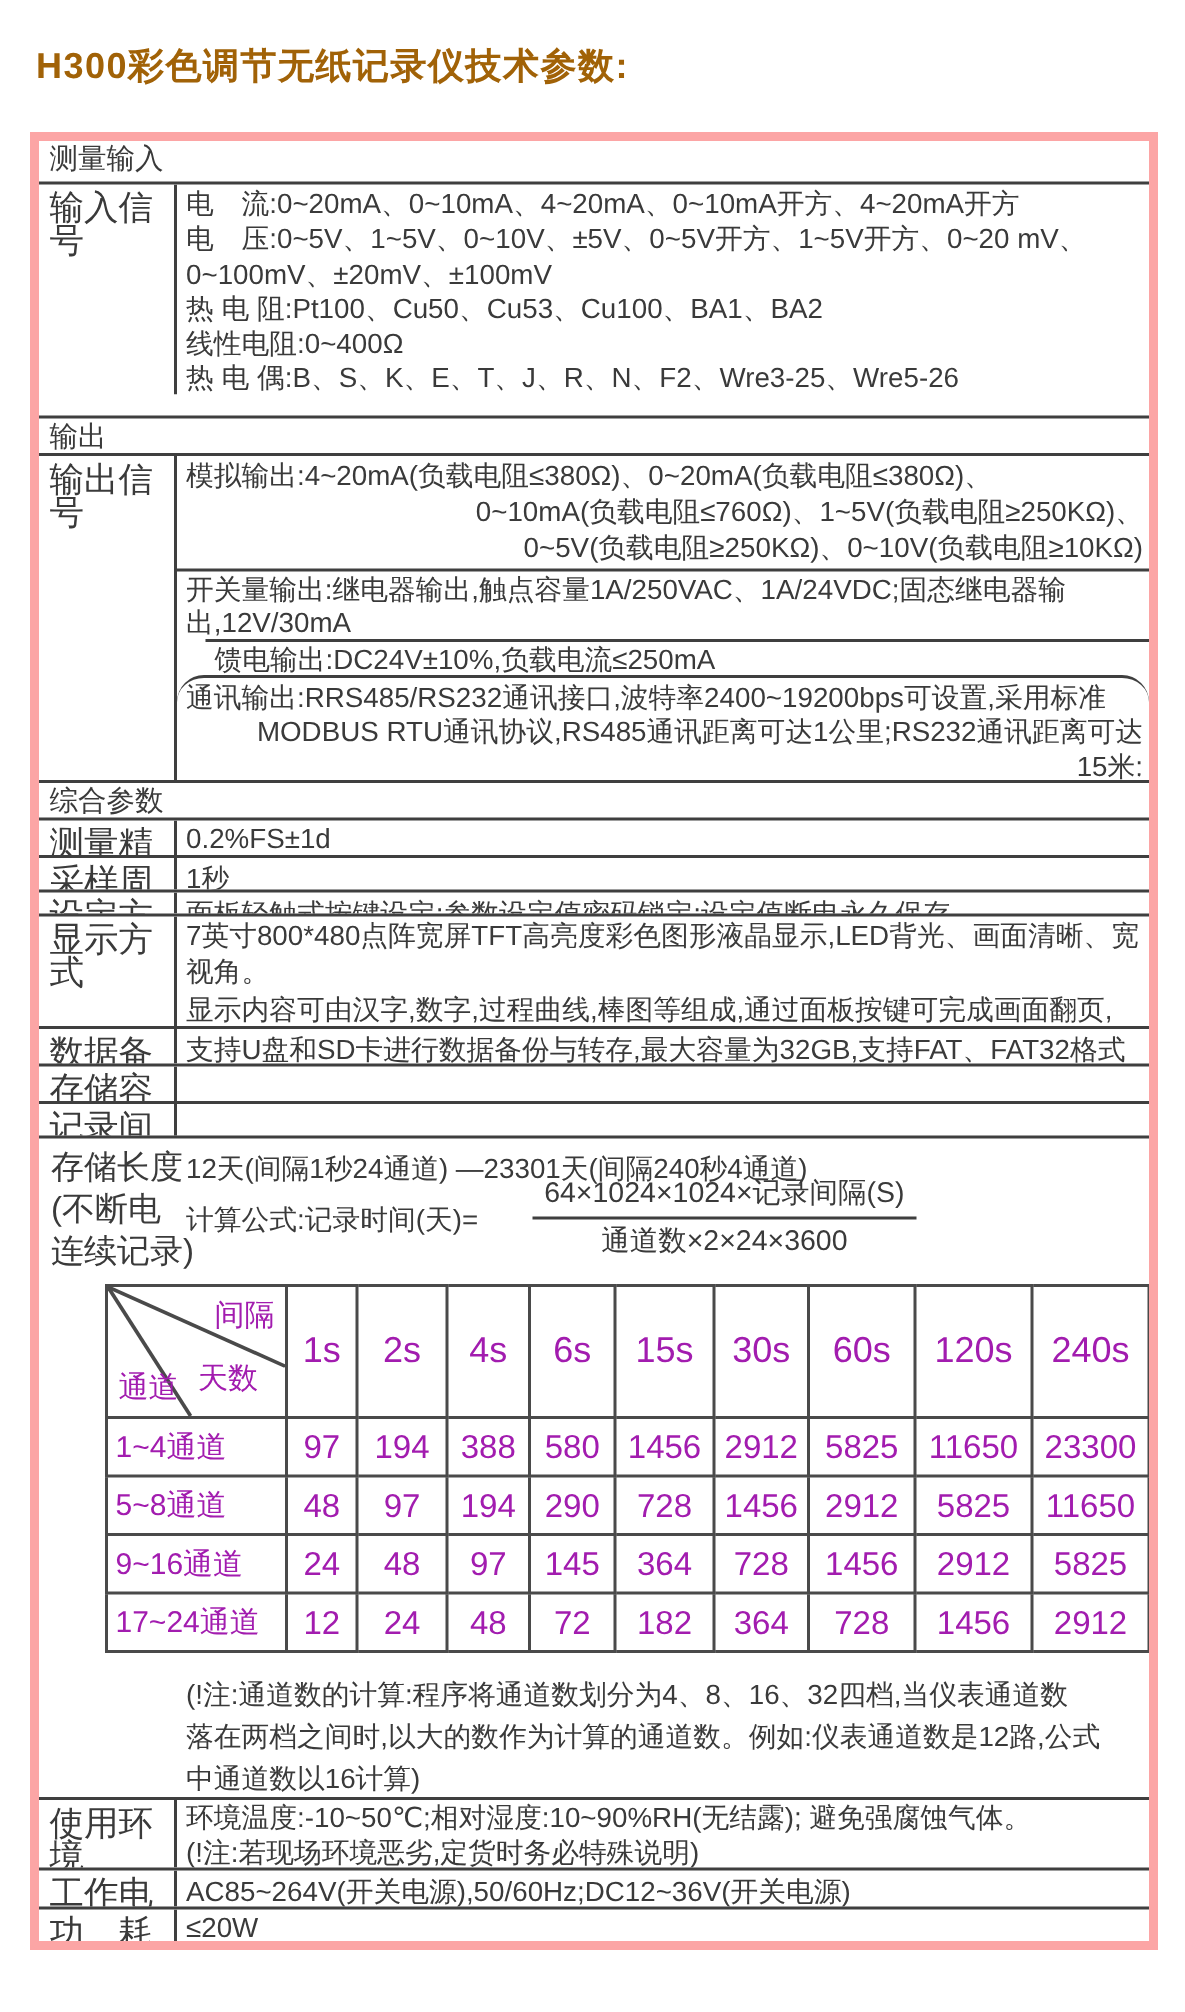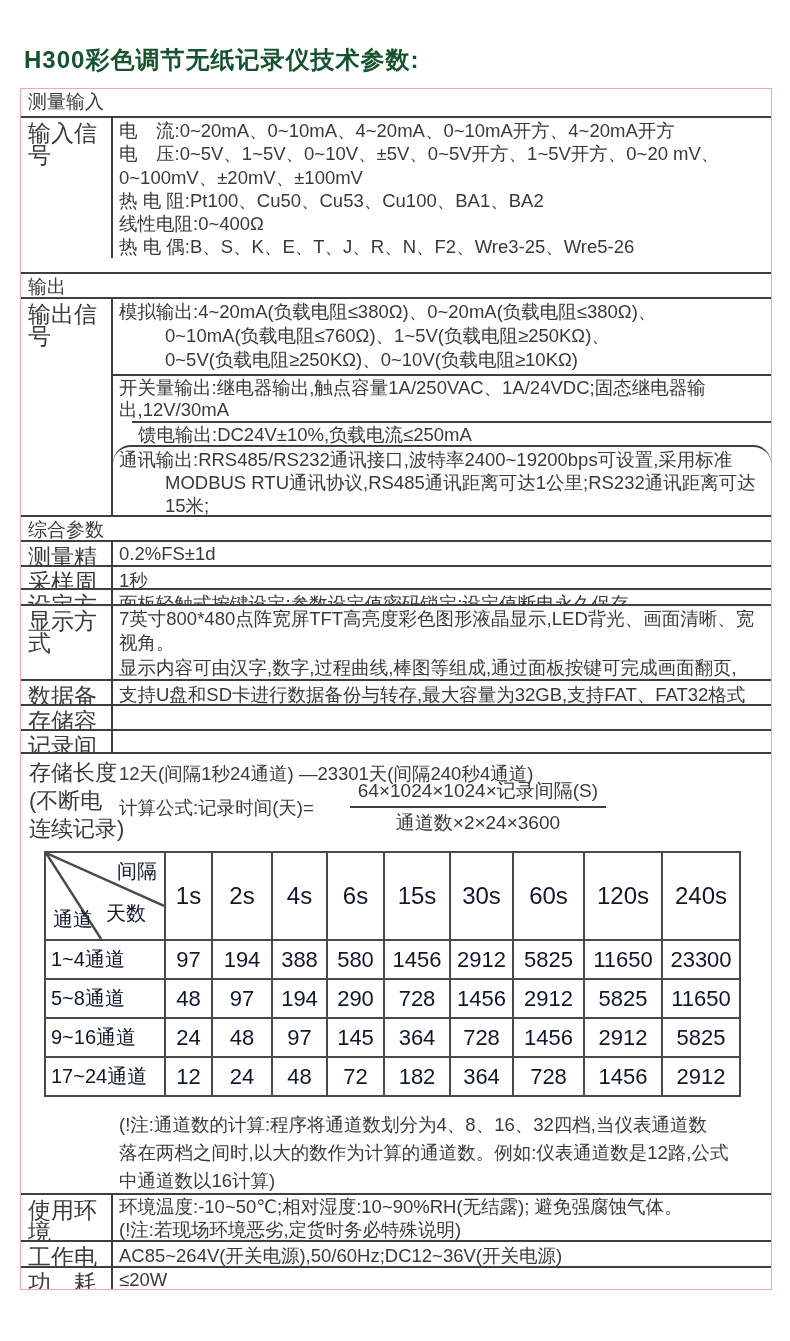--- a/index.html
+++ b/index.html
@@ -6,26 +6,26 @@
   html,body { background:#ffffff; }
   body {
     width:790px; height:1341px;
     font-family:"Liberation Sans","DejaVu Sans",sans-serif;
     color:#3a3a3a;
   }
   .page { position:relative; width:790px; height:1341px; background:#fff; overflow:hidden; }
 
   .title {
     position:absolute; left:24px; top:28px;
-    font-size:24px; font-weight:bold; color:#14532d; letter-spacing:1px;margin-top:16px;
+    font-size:24px; font-weight:bold; color:#a16207; letter-spacing:1px;
   }
 
   .spec-table {
     position:absolute; left:20px; top:88px; width:752px;
-    border:1px solid #fca5a5; background:#fff;
+    border:6px solid #fca5a5; background:#fff;
   }
   .trow { display:flex; border-top:2px solid #3f3f3f; overflow:hidden; }
   .trow.first { border-top:none; }
   .label-cell {
     flex:0 0 92px; width:92px; border-right:2px solid #3f3f3f;
     padding:4px 2px 0 7px; font-size:23px; line-height:22px;
   }
   .content-cell { flex:1; padding:1px 4px 0 6px; font-size:18.5px; }
   .content-cell.nopad { padding:0; }
   .section-header { flex:1; padding:1px 4px 0 7px; font-size:19px; line-height:23px; }
@@ -44,21 +44,21 @@
   .r-cap{ height:25px; }
   .r-int{ height:23px;flex-direction:column; }
   .r-sto{ height:441px; }
   .r-env{ height:47px; }
   .r-pow{ height:26px; }
   .r-con{ height:23px; }
 
   .lh-in  .line { line-height:23.3px; }
   .lh-dsp .line { line-height:24.3px; }
   .lh-env .line { line-height:22.5px; }
-  .line.indent { padding-left:46px; }
+  .line.indent { padding-left:46px;text-align:right; }
 
   
   .subcell { border-top:2px solid #3f3f3f; padding:1px 4px 0 6px; overflow:hidden; }
   .subcell.sc-first { border-top:none; }
   .sc-a { height:75px; } .sc-a .line { line-height:23.8px; }
   .sc-b { height:47px; } .sc-b .line { line-height:22.3px; }
   .sc-c { height:24px;margin-left:19px; } .sc-c .line { line-height:21.5px; }
   .sc-d { height:72px;border-radius:18px; } .sc-d .line { line-height:23.2px; }
 
   
@@ -66,23 +66,23 @@
   .storage-label { position:absolute; top:5px; left:8px; font-size:22px; line-height:28px; }
   .storage-range { position:absolute; top:7px; left:98px; }
   .storage-formula { position:absolute; top:25px; left:98px; display:flex; align-items:center; }
   .frac { margin-left:36px; text-align:center; font-size:19px; }
   .frac .num { display:block; padding:0 8px 3px; border-bottom:2px solid #3f3f3f; line-height:24px; }
   .frac .den { display:block; padding-top:3px; line-height:24px; }
   .storage-note { position:absolute; top:357px; left:98px; line-height:28px; }
 
   
   .channel-table {
-    position:absolute; top:97px; left:23px;
+    position:absolute; top:97px; left:44px;
     border-collapse:collapse; table-layout:fixed; width:695px;
-    color:#0f172a;
+    color:#a21caf;
   }
   .channel-table td {
     border:2px solid #4a4a4a; text-align:center; overflow:hidden;
     font-size:22px; padding:0;
   }
   .channel-table tr.hdr td { height:88px; font-size:24px; }
   .channel-table tr.data td { height:39px; }
   .channel-table td.ch { text-align:left; padding-left:5px; font-size:20px; }
   .corner { position:relative; }
   .corner svg { position:absolute; top:0; left:0; width:100%; height:100%; }

